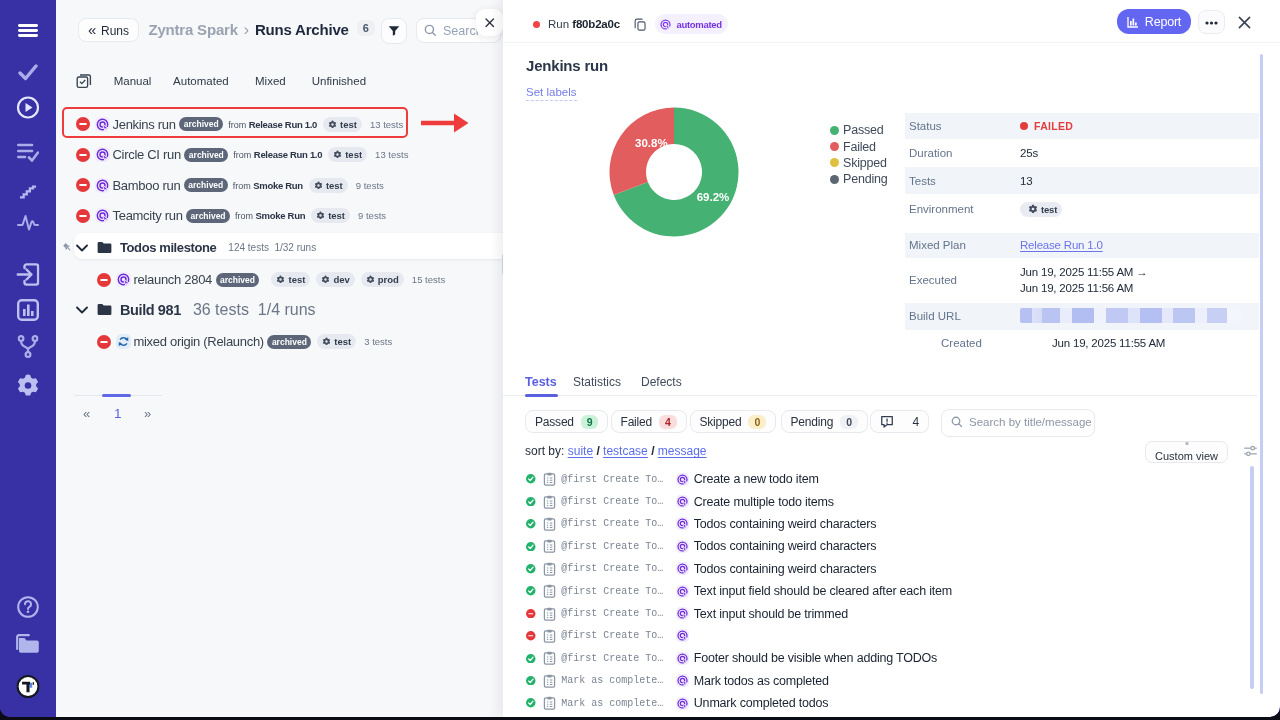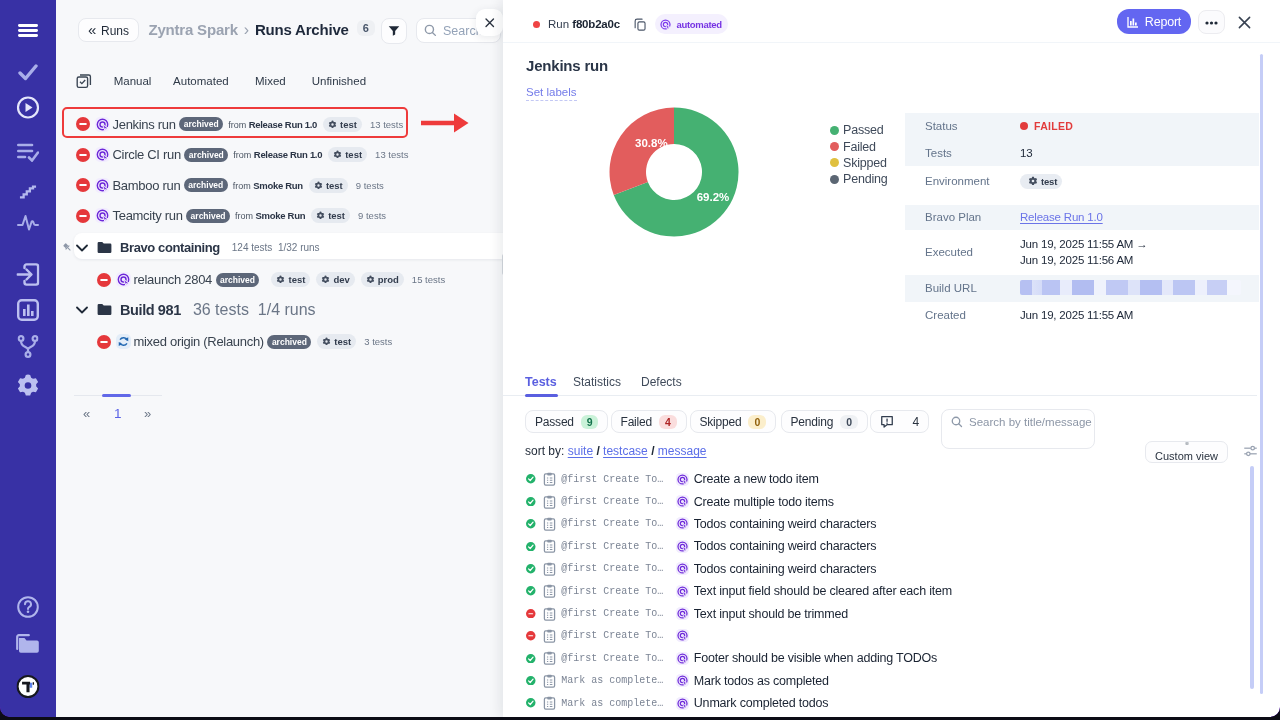--- a/index.html
+++ b/index.html
@@ -34,21 +34,21 @@
 .fmeta { font-size:10px; color:#6b7687; margin-left:12px; }
 .annot-box { position:absolute; left:6px; top:107px; width:346px; height:30.5px; border:2.5px solid #ee3b3b; border-radius:5px; }
 
 .pag-hr { position:absolute; left:18px; top:395px; width:88px; height:1px; background:#e5e8ee; }
 .pag-active { position:absolute; left:46px; top:394px; width:29px; height:2.5px; background:#6168e8; border-radius:2px; }
 
 .rightpanel { position:absolute; left:503px; top:0; width:777px; height:717px; background:#fff; border-radius:0 0 10px 0; box-shadow:-4px 0 12px rgba(15,23,42,.08); }
 .rp-head-border { position:absolute; left:0; top:42px; width:777px; height:1px; background:#f1f5f9; }
 .trow { display:flex; align-items:center; }
 .tband { background:#f1f5f9; }
-.tlab { width:115px; padding-left:20px; font-size:11.5px; color:#64748b; flex-shrink:0; }
+.tlab { width:115px; padding-left:4px; font-size:11.5px; color:#64748b; flex-shrink:0; }
 .tval { font-size:11.5px; letter-spacing:-0.2px; color:#212b3b; }
 .blurbar { display:inline-block; width:221px; height:15px; border-radius:2px; background:
  linear-gradient(90deg, #b6c0f2 0px, #b6c0f2 12px, #dce2f9 12px, #d4dbf8 22px, #bac4f3 22px, #bac4f3 40px, #e8ecfb 40px, #e8ecfb 52px, #b2bdf1 52px, #b2bdf1 74px, #eff2fc 74px, #eff2fc 86px, #c0c9f4 86px, #c0c9f4 108px, #dde3f9 108px, #dde3f9 120px, #b4bff2 120px, #b4bff2 142px, #e4e8fa 142px, #e4e8fa 153px, #bcc6f3 153px, #bcc6f3 175px, #edf0fc 175px, #edf0fc 187px, #c7cff5 187px, #c7cff5 207px, #f4f6fd 207px, #f4f6fd 221px); }
 .fbtn { position:absolute; height:23px; border:1px solid #e7e9ee; border-radius:8px; background:#fdfdfe; display:flex; align-items:center; padding:0 9px; font-size:12px; letter-spacing:-0.2px; color:#29323f; gap:7px; }
 .fbadge { font-size:10.5px; font-weight:700; border-radius:6px; padding:1px 6px; }
 .slink { color:#5b6ee8; text-decoration:underline; text-underline-offset:2px; }
 .lrow { display:flex; align-items:center; height:22.4px; }
 .lrow .st { margin-left:23.3px; flex-shrink:0; }
 .lrow .clip { margin-left:7.5px; flex-shrink:0; }
 .lrow .suite { margin-left:5px; width:114.5px; font-family:"Liberation Mono", monospace; font-size:10px; color:#7b8494; white-space:nowrap; flex-shrink:0; }
@@ -177,21 +177,21 @@
           <rect x="10.9" y="13" width="2.2" height="8" rx="1.1"></rect>
         </g>
       </svg>
     <div class="rcontent" style="left:20px;top:232px;">
       <svg width="12" height="8" viewBox="0 0 12 8">
           <path d="M1 1.5 L6 6.5 L11 1.5" fill="none" stroke="#1f2937" stroke-width="1.8" stroke-linecap="round" stroke-linejoin="round"></path>
         </svg>
       <svg style="margin-left:9px" width="15" height="13" viewBox="0 0 20 16">
           <path fill="#2b3546" d="M0.8 2.2 A1.6 1.6 0 0 1 2.4 0.6 H7 L9 2.8 H17.6 A1.6 1.6 0 0 1 19.2 4.4 V13.8 A1.6 1.6 0 0 1 17.6 15.4 H2.4 A1.6 1.6 0 0 1 0.8 13.8 Z"></path>
         </svg>
-      <span class="fname">Bravo containing</span>
+      <span class="fname">Todos milestone</span>
         <span class="fmeta">124 tests&nbsp; 1/32 runs</span>
     </div>
     <div class="rcontent" style="left:40.5px;top:264px;">
       <svg width="14" height="14" viewBox="0 0 14 14">
           <circle cx="7" cy="7" r="7" fill="#e5383b"></circle>
           <rect x="3.2" y="6.1" width="7.6" height="1.9" rx="0.9" fill="#fff"></rect>
         </svg>
       <svg style="margin-left:5px" width="15" height="15" viewBox="0 0 24 24">
           <rect width="24" height="24" rx="8" fill="#f2edfe"></rect>
           <g fill="none" stroke="#6d28d9" stroke-width="2.3">
@@ -334,44 +334,48 @@
     </div>
 
     <div class="abs" style="left:402px;top:113px;width:354px;">
       <div class="trow tband" style="height:26px;">
           <span class="tlab">Status</span>
           <span class="tval" style="display:flex;align-items:center;gap:6px;">
             <span style="width:8px;height:8px;border-radius:50%;background:#e23c3c;"></span>
             <b style="color:#e23c3c;font-size:10.5px;letter-spacing:.3px;">FAILED</b>
           </span>
         </div>
+      <div class="trow" style="height:28px;">
+          <span class="tlab">Duration</span>
+          <span class="tval">25s</span>
+        </div>
       <div class="trow tband" style="height:27px;">
           <span class="tlab">Tests</span>
           <span class="tval">13</span>
         </div>
       <div class="trow" style="height:30px;">
           <span class="tlab">Environment</span>
           <span class="tval"><span class="pill-env" style="margin-left:0;background:#e8ecf2;">​<svg width="10" height="10" viewBox="0 0 24 24">
                 <path fill="#444e5f" d="M12 1.5l2.1 0.4 0.9 2.7a8 8 0 0 1 1.8 1l2.8-0.6 2.1 3.6-1.9 2.1a8 8 0 0 1 0 2.1l1.9 2.1-2.1 3.6-2.8-0.6a8 8 0 0 1-1.8 1l-0.9 2.7-4.2 0-0.9-2.7a8 8 0 0 1-1.8-1l-2.8 0.6-2.1-3.6 1.9-2.1a8 8 0 0 1 0-2.1L2.3 8.6l2.1-3.6 2.8 0.6a8 8 0 0 1 1.8-1l0.9-2.7z M12 15.2a3.2 3.2 0 1 0 0-6.4 3.2 3.2 0 0 0 0 6.4z"></path>
               </svg>test</span></span>
         </div>
       <div style="height:9px;"></div>
       <div class="trow tband" style="height:24.5px;">
-          <span class="tlab">Bravo Plan</span>
+          <span class="tlab">Mixed Plan</span>
           <span class="tval" style="color:#6b74e8;text-decoration:underline;text-underline-offset:2px;font-size:11.5px;">Release Run 1.0</span>
         </div>
       <div class="trow" style="height:45px;">
           <span class="tlab">Executed</span>
           <span class="tval" style="line-height:16.5px;">Jun 19, 2025 11:55 AM →<br>Jun 19, 2025 11:56 AM</span>
         </div>
       <div class="trow tband" style="height:27px;">
           <span class="tlab">Build URL</span>
           <span class="tval"><span class="blurbar"></span></span>
         </div>
-      <div class="trow" style="height:26px;">
+      <div class="trow" style="height:26px;margin-left:32px;">
           <span class="tlab">Created</span>
           <span class="tval">Jun 19, 2025 11:55 AM</span>
         </div>
     </div>
 
     <div class="abs" style="left:0;top:395px;width:754px;height:1px;background:#e9edf2;"></div>
     <div class="abs" style="left:22px;top:375px;font-size:12.5px;font-weight:700;color:#5a5fe0;">Tests</div>
     <div class="abs" style="left:22px;top:394px;width:33px;height:2.5px;background:#5a5fe0;border-radius:2px;"></div>
     <div class="abs" style="left:70px;top:375px;font-size:12px;color:#3f4a5a;">Statistics</div>
     <div class="abs" style="left:138px;top:375px;font-size:12px;color:#3f4a5a;">Defects</div>
@@ -381,21 +385,21 @@
     <div class="fbtn" style="left:186.5px;top:410px;">Skipped <span class="fbadge" style="background:#fbeecb;color:#92610c;">0</span></div>
     <div class="fbtn" style="left:277.5px;top:410px;">Pending <span class="fbadge" style="background:#eff1f4;color:#3f4a5a;">0</span></div>
     <div class="fbtn" style="left:366.5px;top:410px;">
         <svg width="14" height="13" viewBox="0 0 24 22">
           <path d="M3 2.5 H21 V16.5 H12 L7 20.5 V16.5 H3 Z" fill="none" stroke="#323d4e" stroke-width="2.2" stroke-linejoin="round"></path>
           <rect x="11" y="6" width="2.2" height="5.5" fill="#323d4e"></rect>
           <rect x="11" y="12.8" width="2.2" height="2.2" fill="#323d4e"></rect>
         </svg>
         <span style="margin-left:12px;">4</span>
       </div>
-    <div class="abs" style="left:438px;top:409px;width:154px;height:40px;border:1px solid #e7e9ee;border-radius:8px;background:#fff;">
+    <div class="abs" style="left:438px;top:409px;width:154px;height:28px;border:1px solid #e7e9ee;border-radius:8px;background:#fff;">
       <svg style="position:absolute;left:9px;top:6px;" width="12" height="12" viewBox="0 0 24 24">
           <circle cx="10" cy="10" r="7.5" fill="none" stroke="#8e99a9" stroke-width="2.6"></circle>
           <path d="M15.5 15.5 L21 21" stroke="#8e99a9" stroke-width="2.6" stroke-linecap="round"></path>
         </svg>
       <span style="position:absolute;left:27px;top:6px;font-size:11.5px;color:#8c96a6;white-space:nowrap;">Search by title/message</span>
     </div>
 
     <div class="abs" style="left:22px;top:444px;font-size:12px;color:#1f2937;"><b style="font-weight:400;">sort by:</b> <span class="slink">suite</span> <b>/</b> <span class="slink">testcase</span> <b>/</b> <span class="slink">message</span></div>
     <div class="abs" style="left:642px;top:441px;width:83px;height:22px;border:1px solid #e7e9ee;border-radius:7px;background:#fdfdfe;display:flex;align-items:center;justify-content:center;gap:5px;flex-direction:column;">
       <svg width="12" height="12" viewBox="0 0 24 24">

